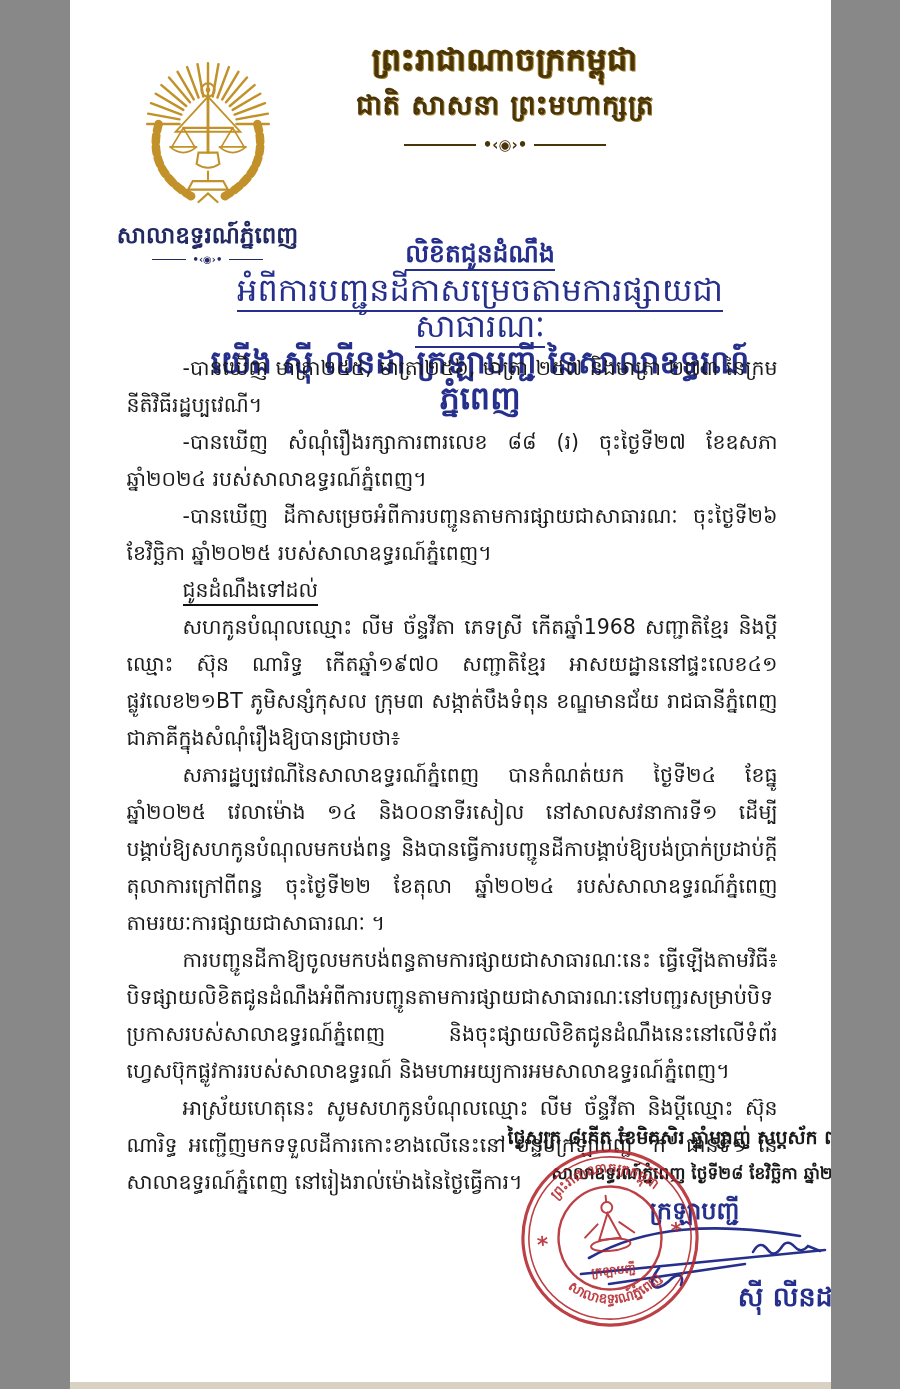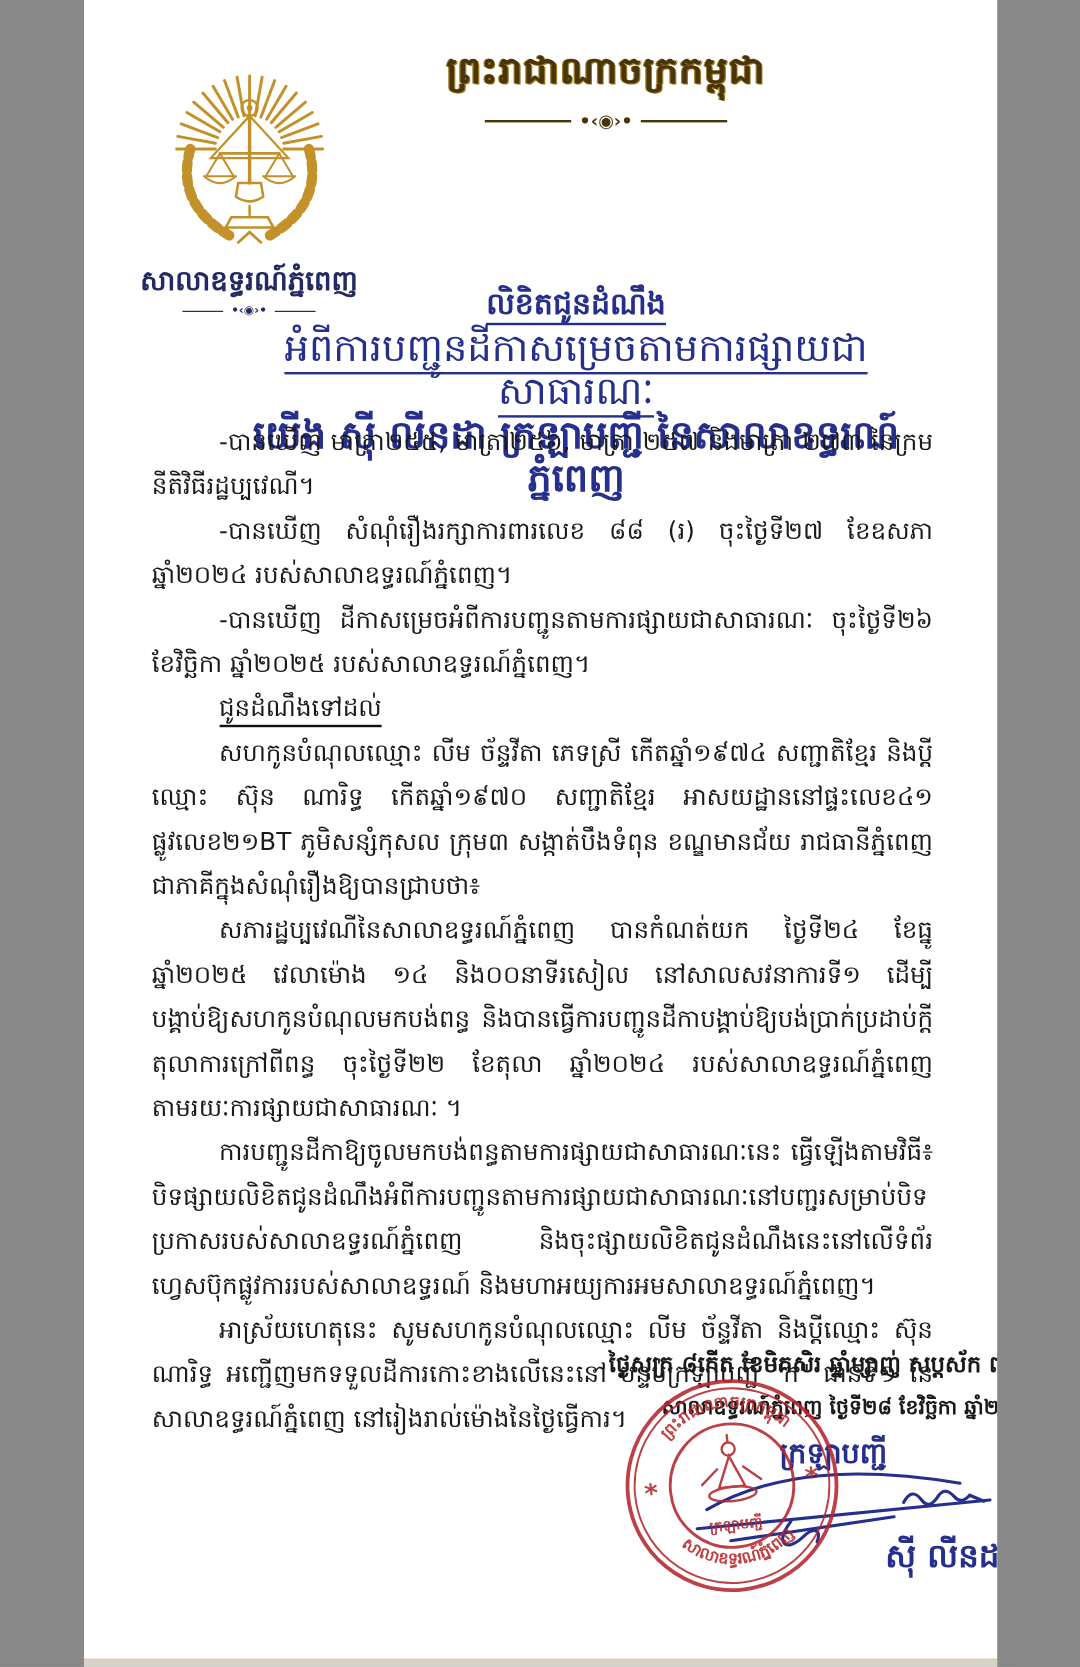--- a/index.html
+++ b/index.html
@@ -49,20 +49,21 @@
   .footer .addr { font-size:21.5px; font-weight:bold; color:#141414; }
   .scan-edge { position:absolute; bottom:0; left:0; right:0; height:7px; background:#d9d2c4; }
 </style>
 </head>
 <body>
 
 <div class="page">
 
   <div class="kingdom">
     <div class="l1">ព្រះរាជាណាចក្រកម្ពុជា</div>
+    <div class="l2">ជាតិ សាសនា ព្រះមហាក្សត្រ</div>
     <div class="ornament">
       <span>•‹◉›•</span>
     </div>
   </div>
 
   <div class="logo-block">
     <svg width="152" height="172" viewBox="0 0 160 180">
       <g stroke="#c2912a" fill="none" stroke-linecap="round">
         <path stroke-width="2.6" d="M110 88L144 88M110 83L143 77M108 78L140 66M106 73L135 56M103 69L129 47M99 65L121 39M95 62L112 33M90 60L102 28M85 59L91 25M80 58L80 24M75 59L69 25M70 60L58 28M65 62L48 33M61 65L39 39M57 69L31 47M54 73L25 56M52 78L20 66M50 83L17 77M50 88L16 88"></path>
         <circle cx="80" cy="52" r="7" stroke-width="2.2"></circle>
@@ -88,21 +89,21 @@
     <div class="t1"><span class="u">លិខិតជូនដំណឹង</span></div>
     <div class="t2"><span class="u">អំពីការបញ្ជូនដីកាសម្រេចតាមការផ្សាយជាសាធារណៈ</span></div>
     <div class="t3">យើង ស៊ី លីនដា ក្រឡាបញ្ជី នៃសាលាឧទ្ធរណ៍ភ្នំពេញ</div>
   </div>
 
   <div class="body-text">
     <p>-បានឃើញ មាត្រា២៥៥, មាត្រា២៥៦, មាត្រា ២៥៧ និងមាត្រា ២៧៣ នៃក្រមនីតិវិធីរដ្ឋប្បវេណី។</p>
     <p>-បានឃើញ សំណុំរឿងរក្សាការពារលេខ ៨៨ (រ) ចុះថ្ងៃទី២៧ ខែឧសភា ឆ្នាំ២០២៤ របស់សាលាឧទ្ធរណ៍ភ្នំពេញ។</p>
     <p>-បានឃើញ ដីកាសម្រេចអំពីការបញ្ជូនតាមការផ្សាយជាសាធារណៈ ចុះថ្ងៃទី២៦ ខែវិច្ឆិកា ឆ្នាំ២០២៥ របស់សាលាឧទ្ធរណ៍ភ្នំពេញ។</p>
     <p class="notice-heading"><span>ជូនដំណឹងទៅដល់</span></p>
-    <p>សហកូនបំណុលឈ្មោះ លីម ច័ន្ទវីតា ភេទស្រី កើតឆ្នាំ១៩៧៤ សញ្ជាតិខ្មែរ និងប្តីឈ្មោះ ស៊ុន ណារិទ្ធ កើតឆ្នាំ១៩៧០ សញ្ជាតិខ្មែរ អាសយដ្ឋាននៅផ្ទះលេខ៤១ ផ្លូវលេខ២១BT ភូមិសន្សំកុសល ក្រុម៣ សង្កាត់បឹងទំពុន ខណ្ឌមានជ័យ រាជធានីភ្នំពេញ ជាភាគីក្នុងសំណុំរឿងឱ្យបានជ្រាបថា៖</p>
+    <p>សហកូនបំណុលឈ្មោះ លីម ច័ន្ទវីតា ភេទស្រី កើតឆ្នាំ1968 សញ្ជាតិខ្មែរ និងប្តីឈ្មោះ ស៊ុន ណារិទ្ធ កើតឆ្នាំ១៩៧០ សញ្ជាតិខ្មែរ អាសយដ្ឋាននៅផ្ទះលេខ៤១ ផ្លូវលេខ២១BT ភូមិសន្សំកុសល ក្រុម៣ សង្កាត់បឹងទំពុន ខណ្ឌមានជ័យ រាជធានីភ្នំពេញ ជាភាគីក្នុងសំណុំរឿងឱ្យបានជ្រាបថា៖</p>
     <p>សភារដ្ឋប្បវេណីនៃសាលាឧទ្ធរណ៍ភ្នំពេញ បានកំណត់យក ថ្ងៃទី២៤ ខែធ្នូ ឆ្នាំ២០២៥ វេលាម៉ោង ១៤ និង០០នាទីរសៀល នៅសាលសវនាការទី១ ដើម្បីបង្គាប់ឱ្យសហកូនបំណុលមកបង់ពន្ធ និងបានធ្វើការបញ្ជូនដីកាបង្គាប់ឱ្យបង់ប្រាក់ប្រដាប់ក្តីតុលាការក្រៅពីពន្ធ ចុះថ្ងៃទី២២ ខែតុលា ឆ្នាំ២០២៤ របស់សាលាឧទ្ធរណ៍ភ្នំពេញ តាមរយៈការផ្សាយជាសាធារណៈ ។</p>
     <p>ការបញ្ជូនដីកាឱ្យចូលមកបង់ពន្ធតាមការផ្សាយជាសាធារណៈនេះ ធ្វើឡើងតាមវិធី៖ បិទផ្សាយលិខិតជូនដំណឹងអំពីការបញ្ជូនតាមការផ្សាយជាសាធារណៈនៅបញ្ជរសម្រាប់បិទប្រកាសរបស់សាលាឧទ្ធរណ៍ភ្នំពេញ និងចុះផ្សាយលិខិតជូនដំណឹងនេះនៅលើទំព័រហ្វេសប៊ុកផ្លូវការរបស់សាលាឧទ្ធរណ៍ និងមហាអយ្យការអមសាលាឧទ្ធរណ៍ភ្នំពេញ។</p>
     <p>អាស្រ័យហេតុនេះ សូមសហកូនបំណុលឈ្មោះ លីម ច័ន្ទវីតា និងប្តីឈ្មោះ ស៊ុន ណារិទ្ធ អញ្ជើញមកទទួលដីការកោះខាងលើនេះនៅ បន្ទប់ក្រឡាបញ្ជី "ក" ជាន់ទី១ នៃសាលាឧទ្ធរណ៍ភ្នំពេញ នៅរៀងរាល់ម៉ោងនៃថ្ងៃធ្វើការ។</p>
   </div>
 
   <div class="date1">ថ្ងៃសុក្រ ៨កើត ខែមិគសិរ ឆ្នាំម្សាញ់ សប្តស័ក ព.ស.២៥៦៩</div>
   <div class="date2">សាលាឧទ្ធរណ៍ភ្នំពេញ ថ្ងៃទី២៨ ខែវិច្ឆិកា ឆ្នាំ២០២៥</div>
   <div class="sig-role">ក្រឡាបញ្ជី</div>
 
   <svg class="sig-script" width="300" height="85" viewBox="0 0 300 85">

